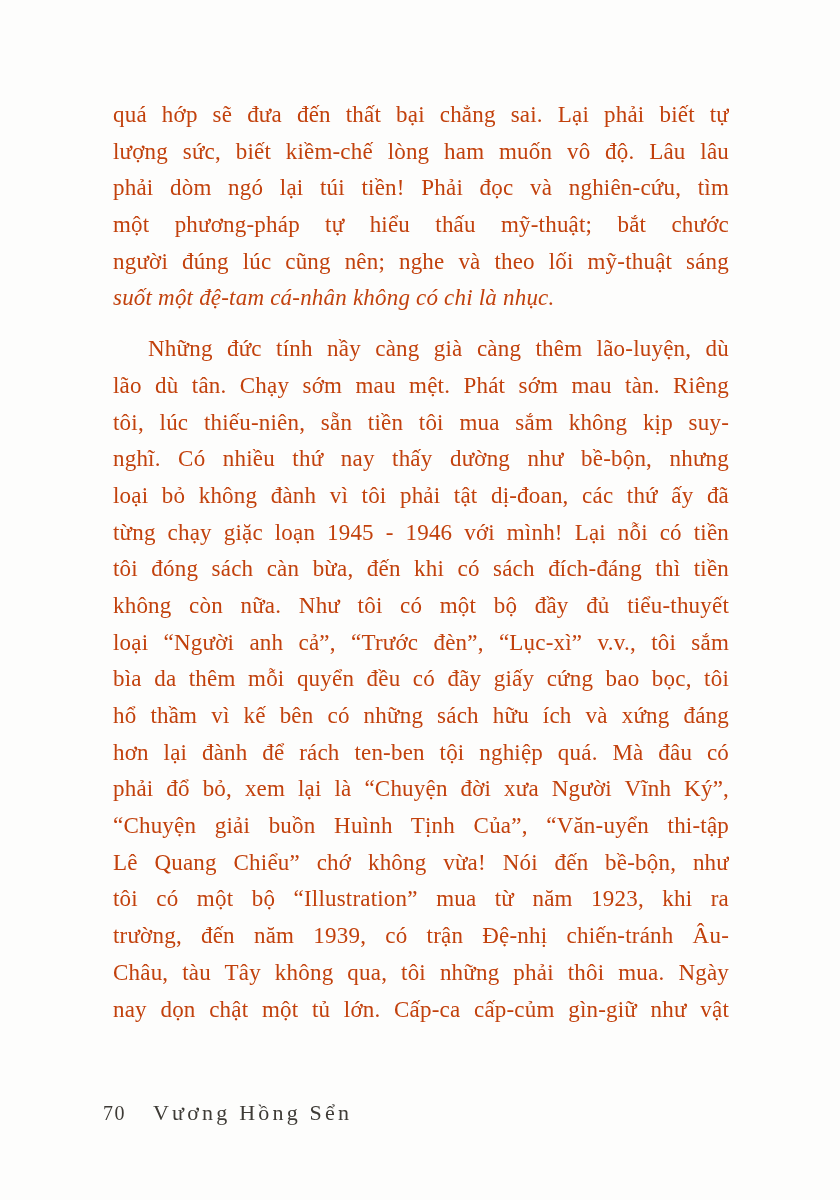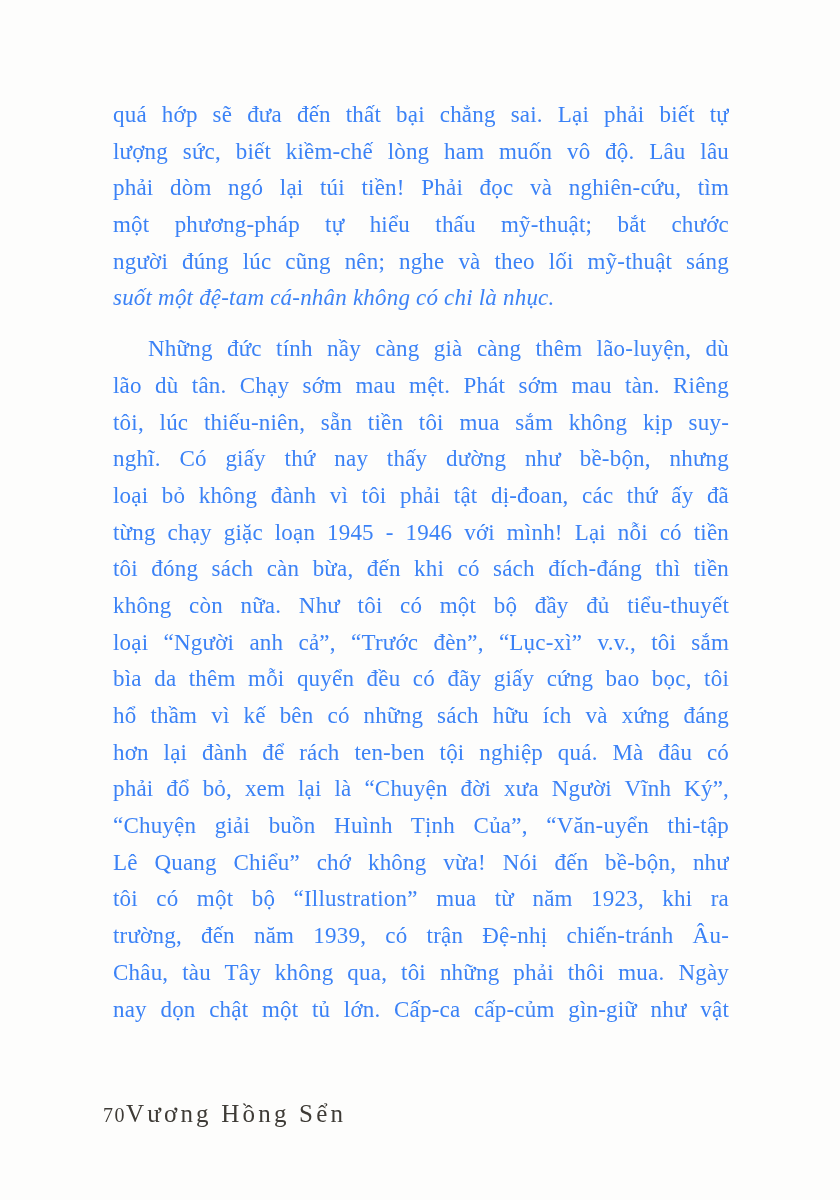--- a/index.html
+++ b/index.html
@@ -17,21 +17,21 @@
     width: 840px;
     height: 1200px;
     background: #fdfdfc;
     overflow: hidden;
   }
   .text-block {
     position: absolute;
     left: 113px;
     top: 97px;
     width: 616px;
-    color: #3b82f6;
+    color: #c2410c;
   }
   .para {
     margin: 0;
   }
   .para + .para {
     margin-top: 14px;
   }
   .line {
     font-size: 23px;
     line-height: 36.7px;
@@ -54,21 +54,22 @@
     top: 1100px;
     display: flex;
     align-items: baseline;
     color: #3e3b36;
   }
   .pagenum {
     font-size: 20px;
     letter-spacing: 1.5px;
   }
   .author {
-    font-size: 25px;
+    margin-left: 27px;
+    font-size: 22px;
     letter-spacing: 3.2px;
     text-align: right;
   }
 </style>
 </head>
 <body>
 
 <div class="page">
   <div class="text-block" id="text-block">
       <div class="para">
@@ -76,21 +77,21 @@
         <div class="line">lượng sức, biết kiềm-chế lòng ham muốn vô độ. Lâu lâu</div>
         <div class="line">phải dòm ngó lại túi tiền! Phải đọc và nghiên-cứu, tìm</div>
         <div class="line">một phương-pháp tự hiểu thấu mỹ-thuật; bắt chước</div>
         <div class="line">người đúng lúc cũng nên; nghe và theo lối mỹ-thuật sáng</div>
         <div class="line end">suốt một đệ-tam cá-nhân không có chi là nhục.</div>
       </div>
       <div class="para">
         <div class="line indent">Những đức tính nầy càng già càng thêm lão-luyện, dù</div>
         <div class="line">lão dù tân. Chạy sớm mau mệt. Phát sớm mau tàn. Riêng</div>
         <div class="line">tôi, lúc thiếu-niên, sẵn tiền tôi mua sắm không kịp suy-</div>
-        <div class="line">nghĩ. Có giấy thứ nay thấy dường như bề-bộn, nhưng</div>
+        <div class="line">nghĩ. Có nhiều thứ nay thấy dường như bề-bộn, nhưng</div>
         <div class="line">loại bỏ không đành vì tôi phải tật dị-đoan, các thứ ấy đã</div>
         <div class="line">từng chạy giặc loạn 1945 - 1946 với mình! Lại nỗi có tiền</div>
         <div class="line">tôi đóng sách càn bừa, đến khi có sách đích-đáng thì tiền</div>
         <div class="line">không còn nữa. Như tôi có một bộ đầy đủ tiểu-thuyết</div>
         <div class="line">loại “Người anh cả”, “Trước đèn”, “Lục-xì” v.v., tôi sắm</div>
         <div class="line">bìa da thêm mỗi quyển đều có đãy giấy cứng bao bọc, tôi</div>
         <div class="line">hổ thầm vì kế bên có những sách hữu ích và xứng đáng</div>
         <div class="line">hơn lại đành để rách ten-ben tội nghiệp quá. Mà đâu có</div>
         <div class="line">phải đổ bỏ, xem lại là “Chuyện đời xưa Người Vĩnh Ký”,</div>
         <div class="line">“Chuyện giải buồn Huình Tịnh Của”, “Văn-uyển thi-tập</div>

